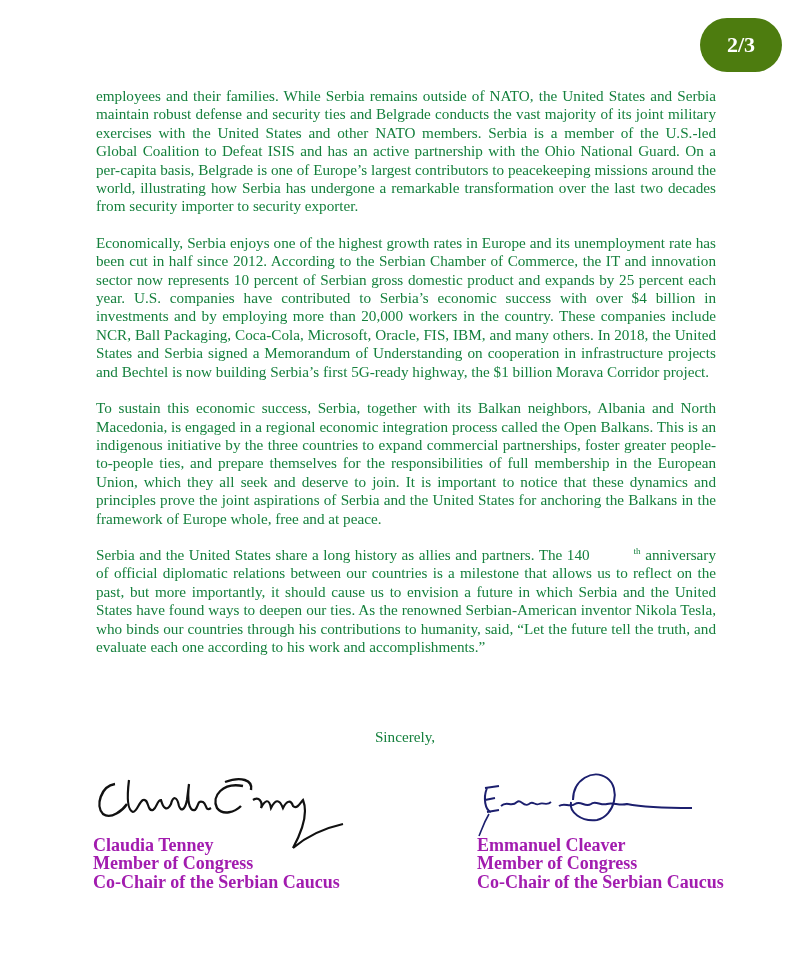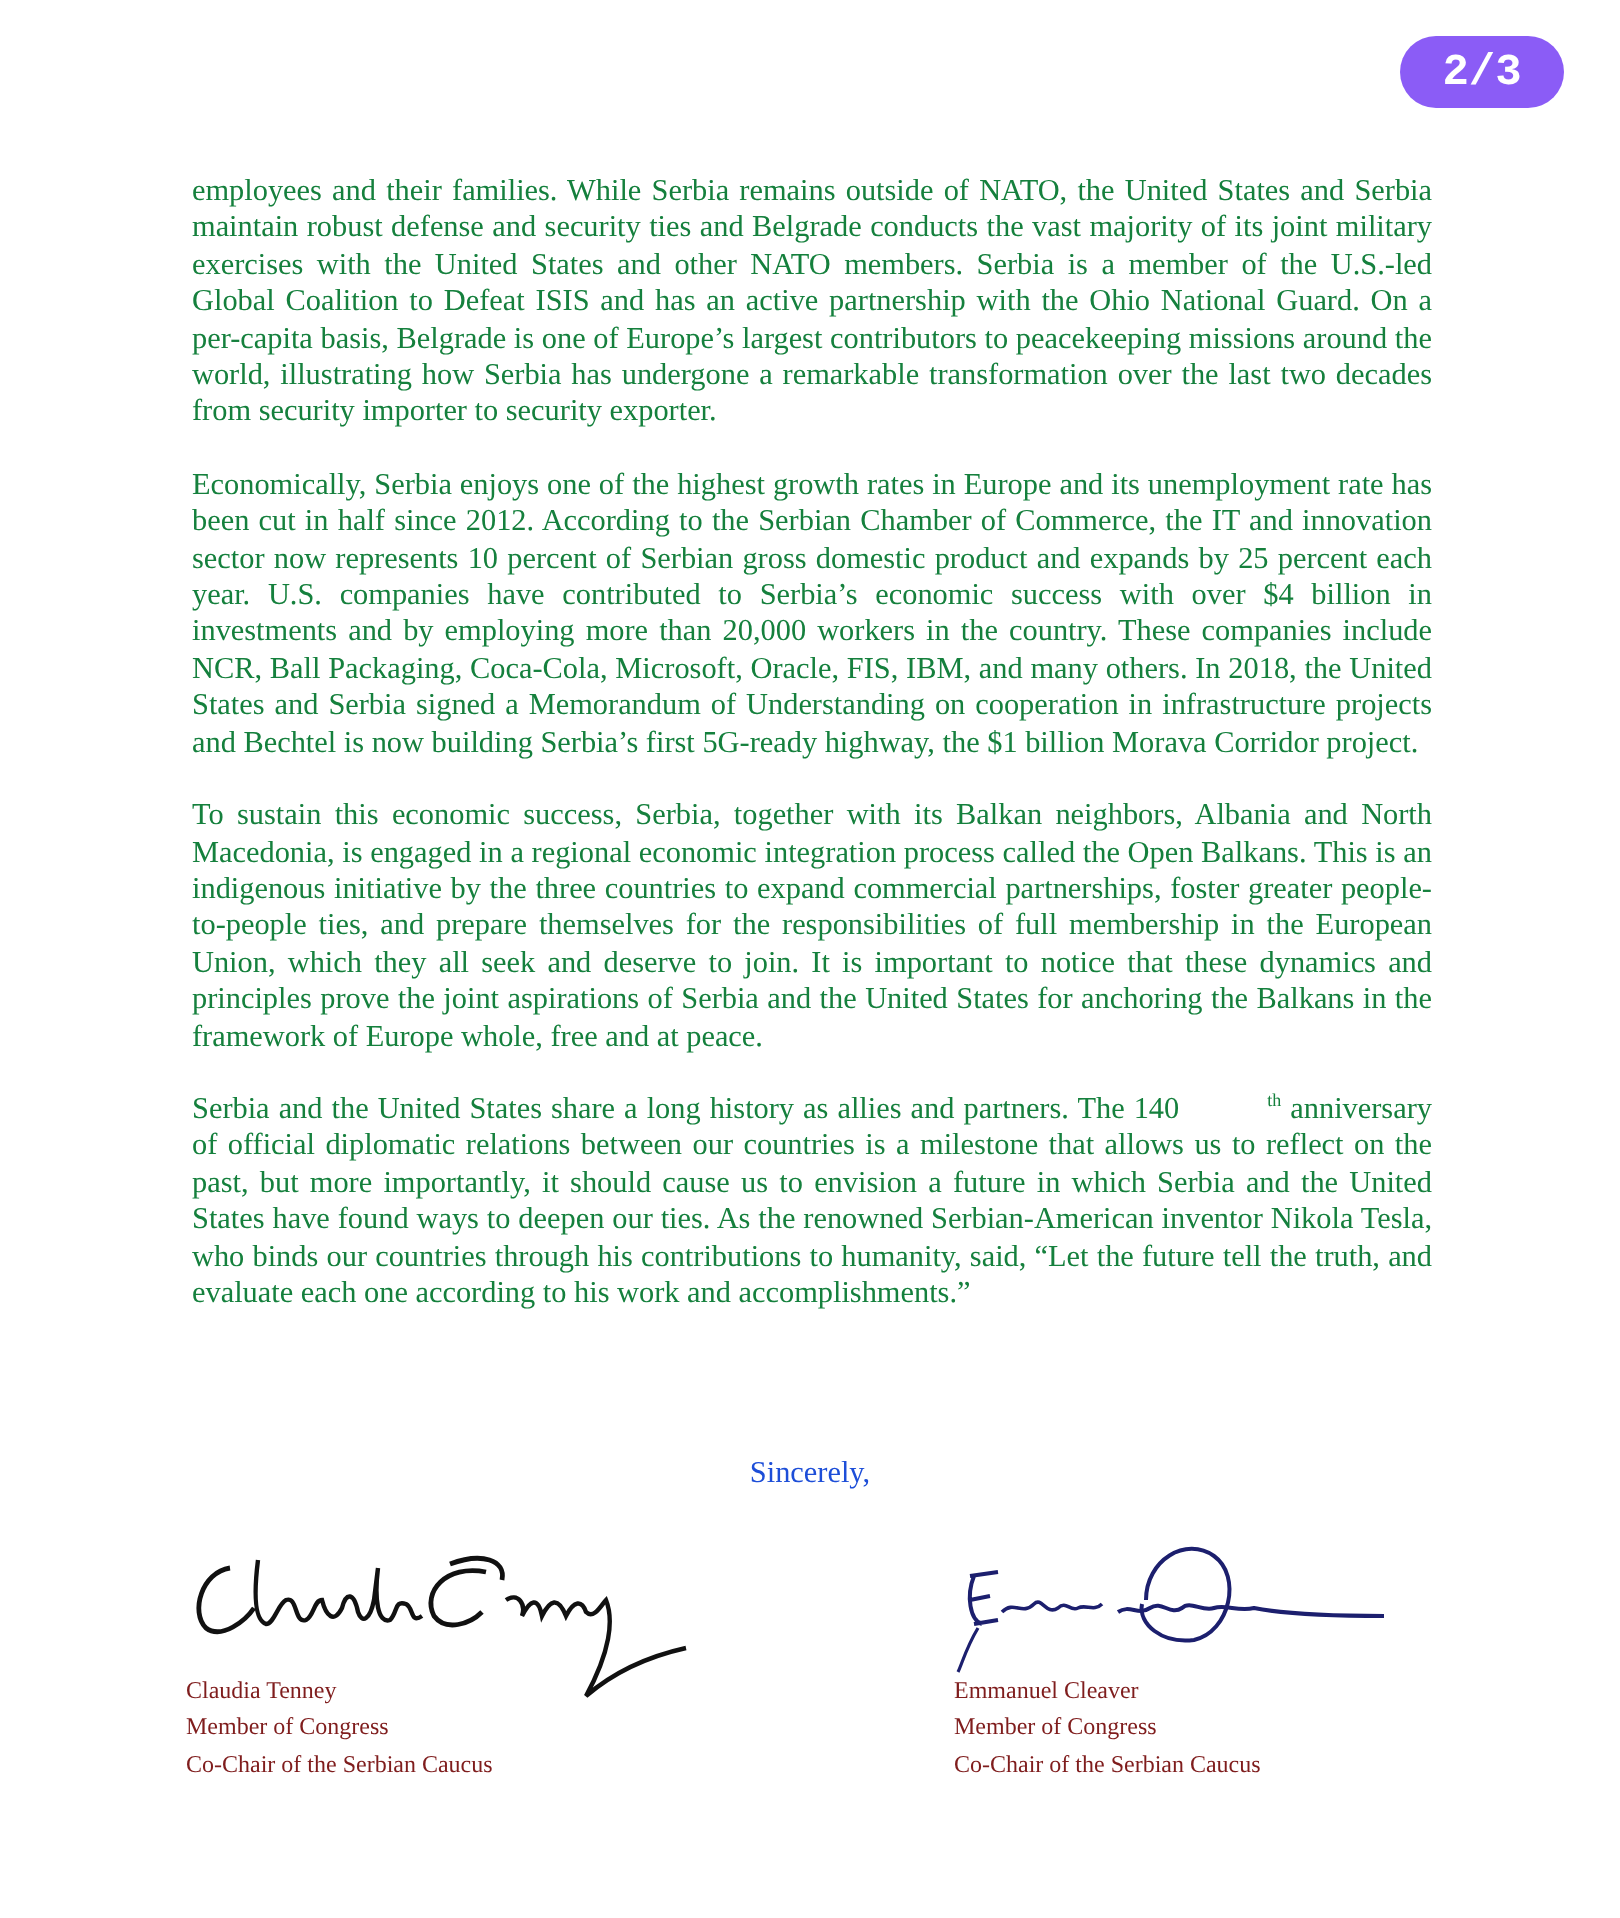--- a/index.html
+++ b/index.html
@@ -1,36 +1,36 @@
 <!DOCTYPE html>
 <html><head>
 <meta charset="utf-8">
 <style>
   html, body { margin: 0; padding: 0; background: #ffffff; }
   body { width: 810px; height: 959px; position: relative; overflow: hidden; }
   .page-badge {
-    position: absolute; left: 700px; top: 18px; width: 82px; height: 36px;
-    background: #8b5cf6; color: #ffffff; border-radius: 27px;
-    font-family: Liberation Mono, monospace; font-size: 22px; font-weight: bold;
+    position: absolute; left: 700px; top: 18px; width: 82px; height: 54px;
+    background: #4d7c0f; color: #ffffff; border-radius: 27px;
+    font-family: Liberation Serif, serif; font-size: 22px; font-weight: bold;
     display: flex; align-items: center; justify-content: center;
   }
   .letter {
     position: absolute; left: 96px; top: 87px; width: 620px;
     font-family: "Liberation Serif", serif; font-size: 15.2px; line-height: 18.4px;
     color: #15803d; text-align: justify;
   }
   .letter p { margin: 0 0 18px 0; }
   .letter sup { font-size: 9px; line-height: 0; margin-left: 44px; }
   .closing {
     position: absolute; left: 0; width: 810px; top: 728px; text-align: center;
-    font-family: "Liberation Serif", serif; font-size: 15.2px; color: #1d4ed8;
+    font-family: "Liberation Serif", serif; font-size: 15.2px; color: #15803d;
   }
   .signer {
     position: absolute; top: 766px;
-    font-family: "Liberation Serif", serif; font-size: 12px; line-height: 18.4px; color: #7f1d1d;
+    font-family: "Liberation Serif", serif; font-size: 18px; line-height: 18.4px; color: #a21caf; font-weight: bold;
   }
   .signer .sig { height: 70px; position: relative; }
   .signer-left { left: 93px; }
   .signer-right { left: 477px; }
   .sig svg { position: absolute; left: 0; top: 0; }
 </style>
 </head>
 <body>
 
 <div class="page-badge">2/3</div>

